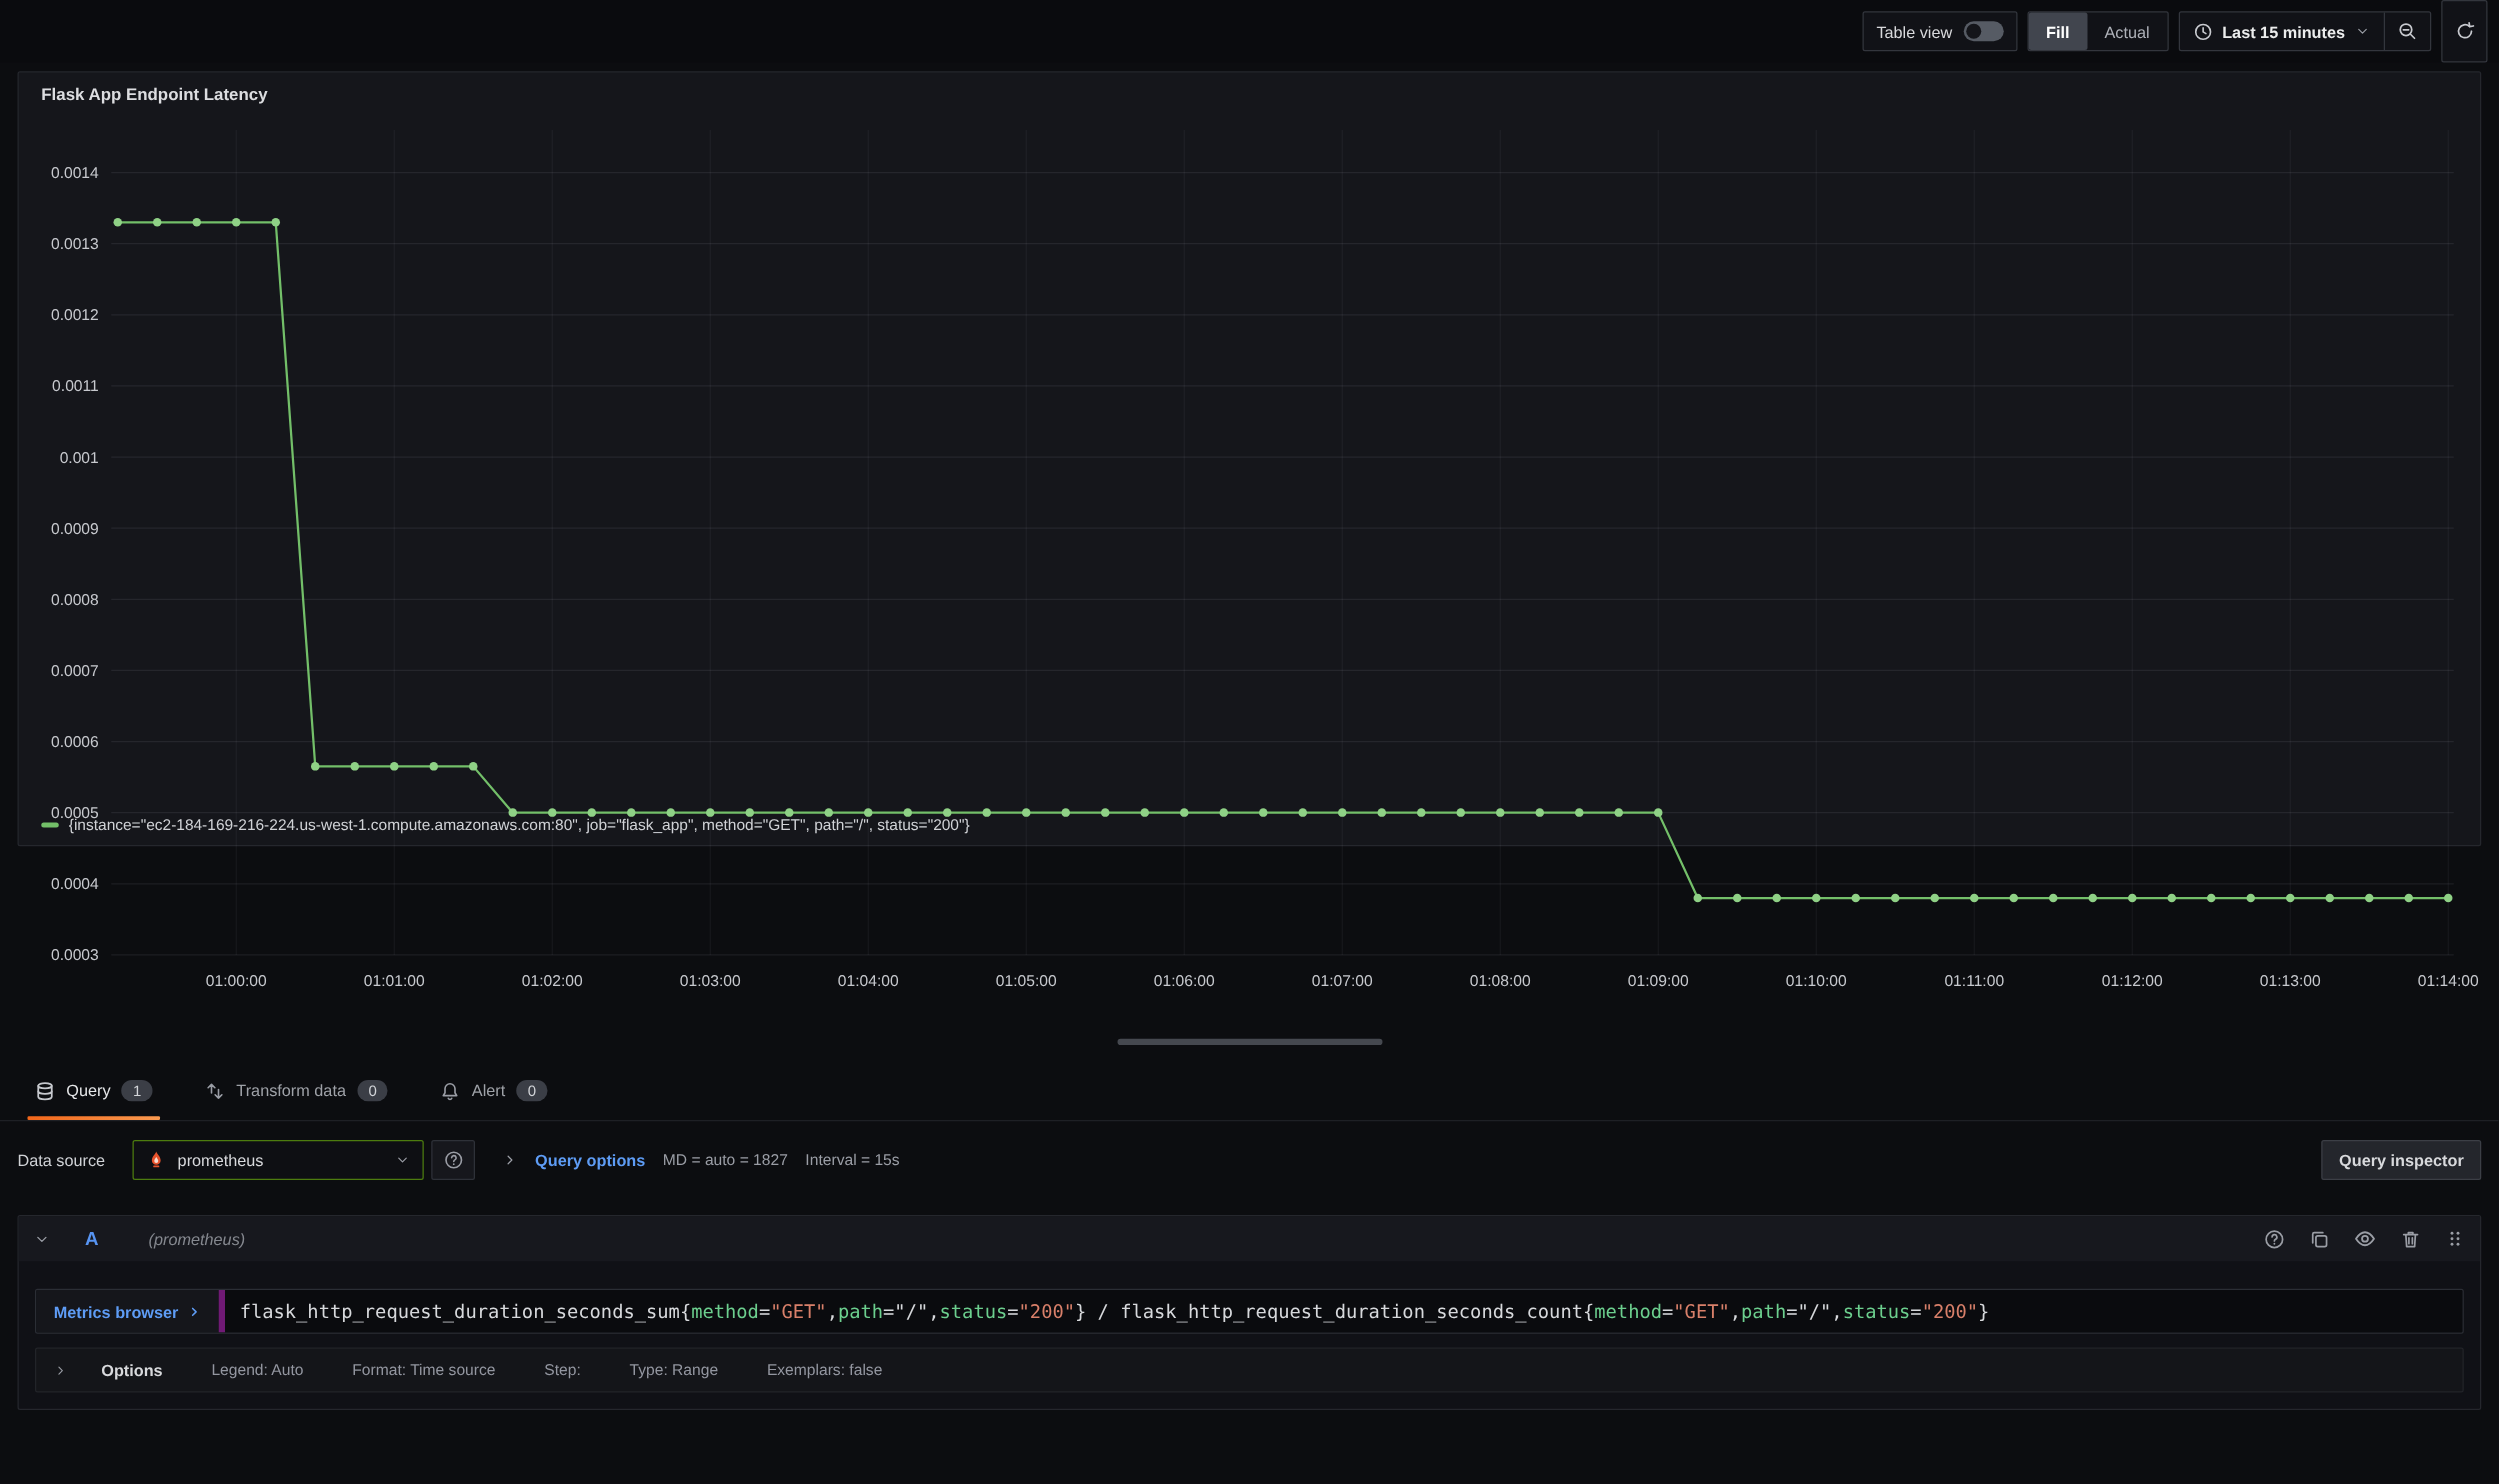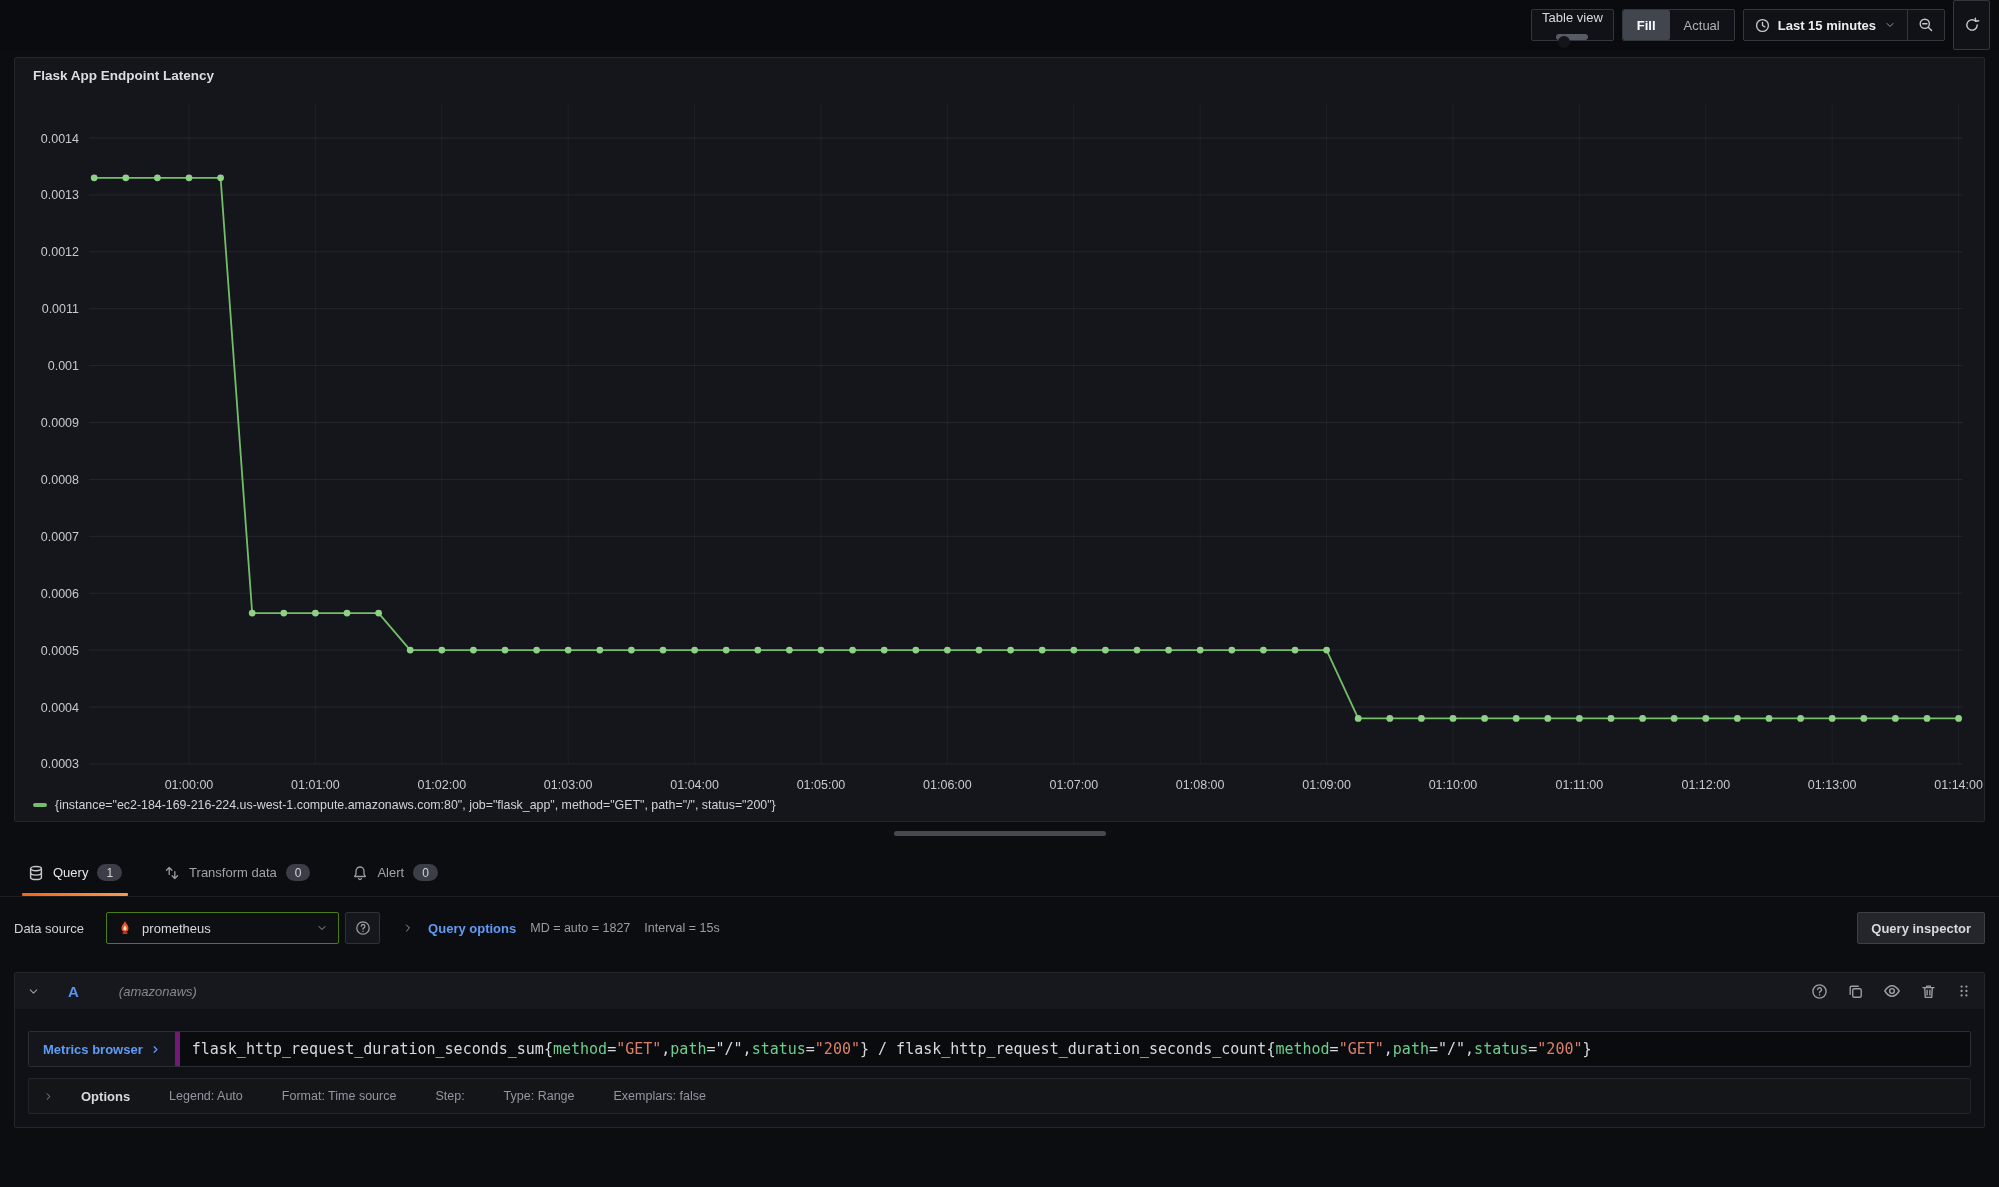--- a/index.html
+++ b/index.html
@@ -9,38 +9,38 @@
     font-family:"Liberation Sans", sans-serif;
     color:#d8d9dc;
     font-size:13px;
     position:relative;
   }
   svg { display:block; }
 
   
   .topbar { position:absolute; top:0; left:0; right:0; height:50px; background:#0a0b0e; display:flex; align-items:center; justify-content:flex-end; gap:8px; padding-right:9px; }
   .tb-group { height:32px; border:1px solid #33363d; border-radius:2px; display:flex; align-items:center; background:#111217; }
-  .tv-group { padding:0 10px; gap:9px;flex-direction:column; }
+  .tv-group { padding:0 10px; gap:9px; }
   .tv-label { color:#d8d9dc; }
   .sw { width:32px; height:16px; border-radius:9px; position:relative; cursor:pointer; }
   .sw::after { content:''; position:absolute; width:12px; height:12px; border-radius:50%; left:2px; top:2px; }
   .sw-tv { background:#565b64; } .sw-tv::after { background:#14151a; }
   .sw-ex { background:#3a3e46; } .sw-ex::after { background:#9ba0a8; }
   .seg { height:100%; display:flex; align-items:center; padding:0 14px; color:#aeb1b8; cursor:pointer; }
   .seg.sel { background:#41454e; color:#ffffff; border-radius:2px; font-weight:700; }
   .time-seg { height:100%; display:flex; align-items:center; gap:8px; padding:0 11px; cursor:pointer; }
   .time-label { font-weight:700; color:#eceded; }
   .tb-div { width:1px; height:100%; background:#33363d; }
   .icon-seg { width:36px; height:100%; display:flex; align-items:center; justify-content:center; cursor:pointer; }
   .refresh-btn { width:37px; justify-content:center; cursor:pointer; }
   .ico { stroke:#c7c9ce; fill:none; stroke-width:1.4; stroke-linecap:round; stroke-linejoin:round; }
   .ico-dim { stroke:#9a9da5; fill:none; stroke-width:1.3; stroke-linecap:round; stroke-linejoin:round; }
 
   
-  .panel { position:absolute; top:57px; left:14px; right:14px; height:765px; background:#15161b; border:1px solid #25272d; border-radius:2px; }
+  .panel { position:absolute; top:57px; left:14px; right:14px; height:620px; background:#15161b; border:1px solid #25272d; border-radius:2px; }
   .panel-title { position:absolute; top:10px; left:18px; font-weight:700; font-size:13.5px; color:#dcdde0; }
   .chart-svg { position:absolute; top:30px; left:0; }
   .tick { fill:#c7c9ce; font-size:12.5px; font-family:"Liberation Sans",sans-serif; }
   .legend { position:absolute; left:18px; bottom:9px; display:flex; align-items:center; gap:8px; font-size:12.4px; color:#d0d2d6; }
   .legend-swatch { width:14px; height:4px; border-radius:2px; background:#73bf69; flex:0 0 auto; }
 
   
   .handle { position:absolute; top:831px; left:50%; transform:translateX(-50%); width:212px; height:5px; border-radius:3px; background:#45484f; cursor:row-resize; }
 
   
@@ -328,21 +328,21 @@
 </div>
 
 <div class="query-box">
   <div class="q-header">
     <span>
       <svg class="ico-dim" width="13" height="13" viewBox="0 0 16 16">
           <path d="M4 6 l4 4 4 -4"></path>
         </svg>
     </span>
     <span class="q-ref">A</span>
-    <span class="q-ds-hint">(amazonaws)</span>
+    <span class="q-ds-hint">(prometheus)</span>
     <span class="q-icons">
       <span class="qi">
         <svg class="ico-dim" width="17" height="17" viewBox="0 0 16 16">
             <circle cx="8" cy="8" r="6.2"></circle>
             <path d="M6.3 6.2 a1.8 1.8 0 1 1 2.6 1.7 c-0.6 0.3 -0.9 0.7 -0.9 1.3"></path>
             <circle cx="8" cy="11.3" r="0.7" fill="#9a9da5" stroke="none"></circle>
           </svg>
       </span>
       <span class="qi">
         <svg class="ico-dim" width="17" height="17" viewBox="0 0 16 16">

